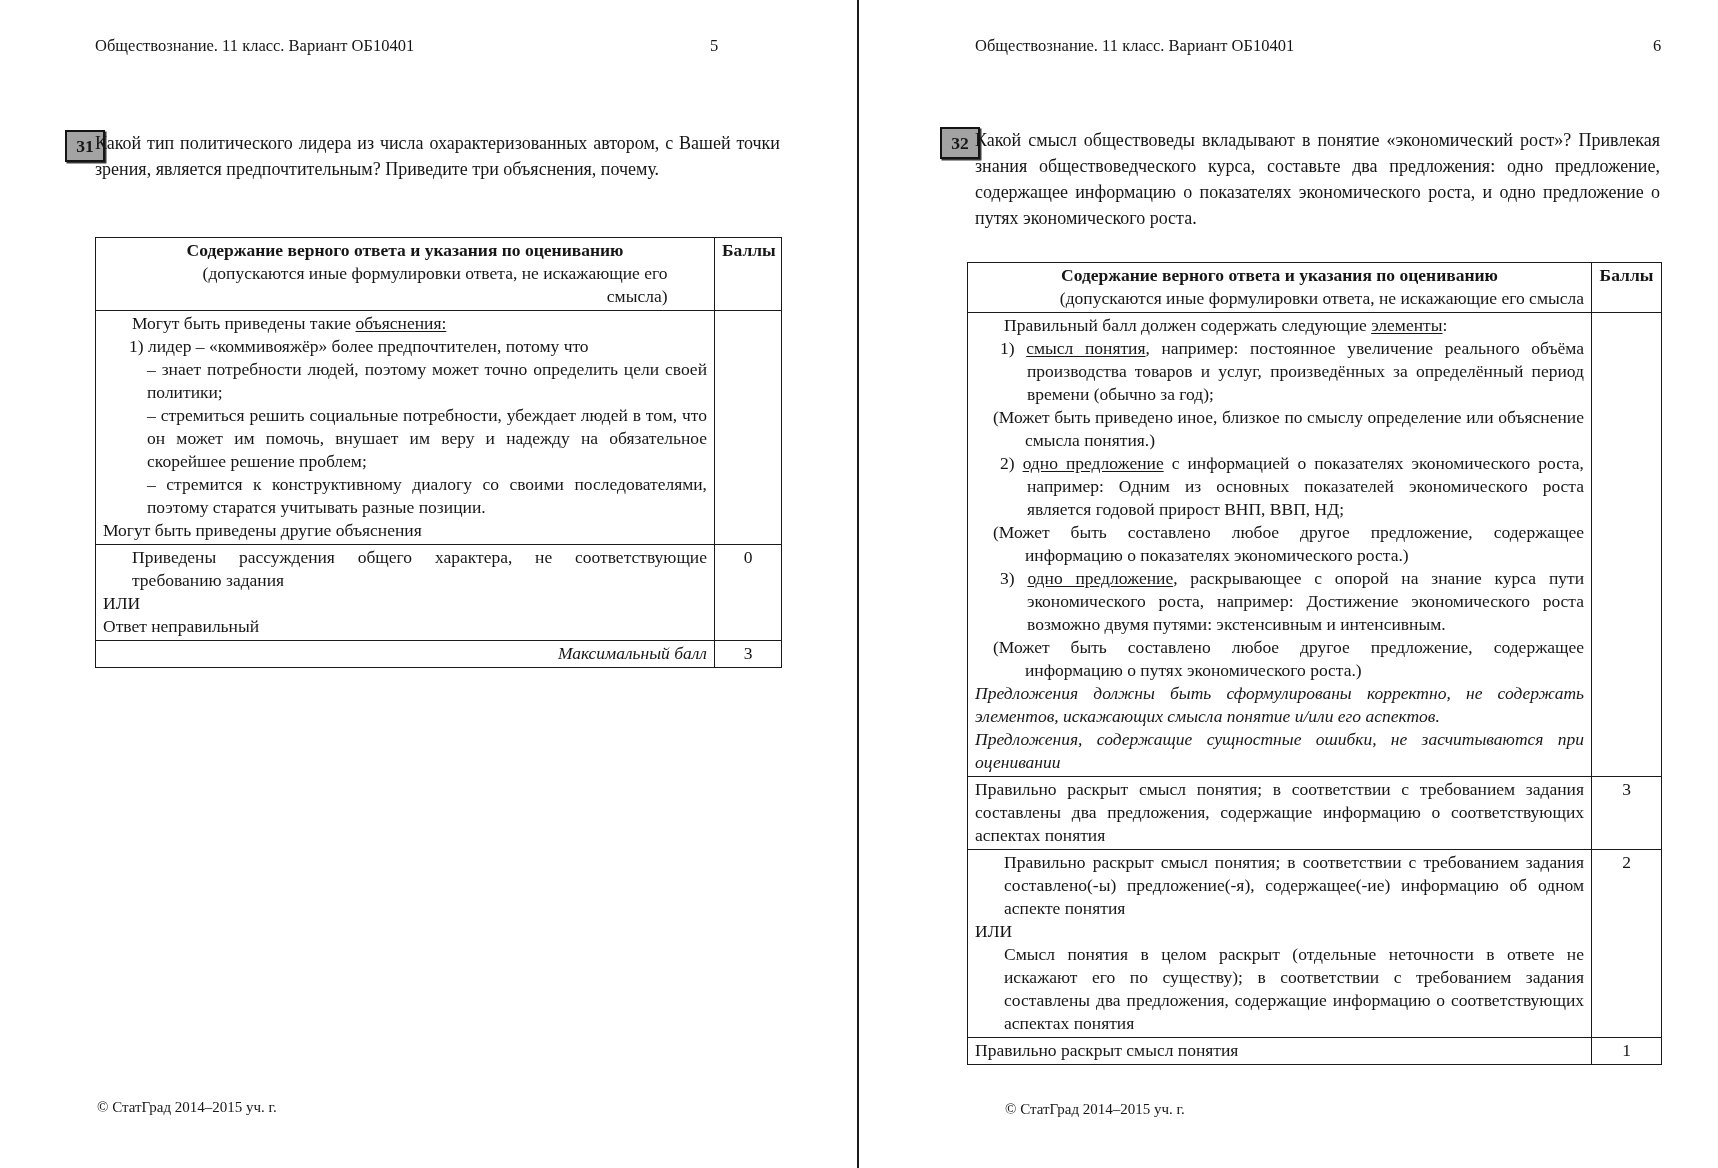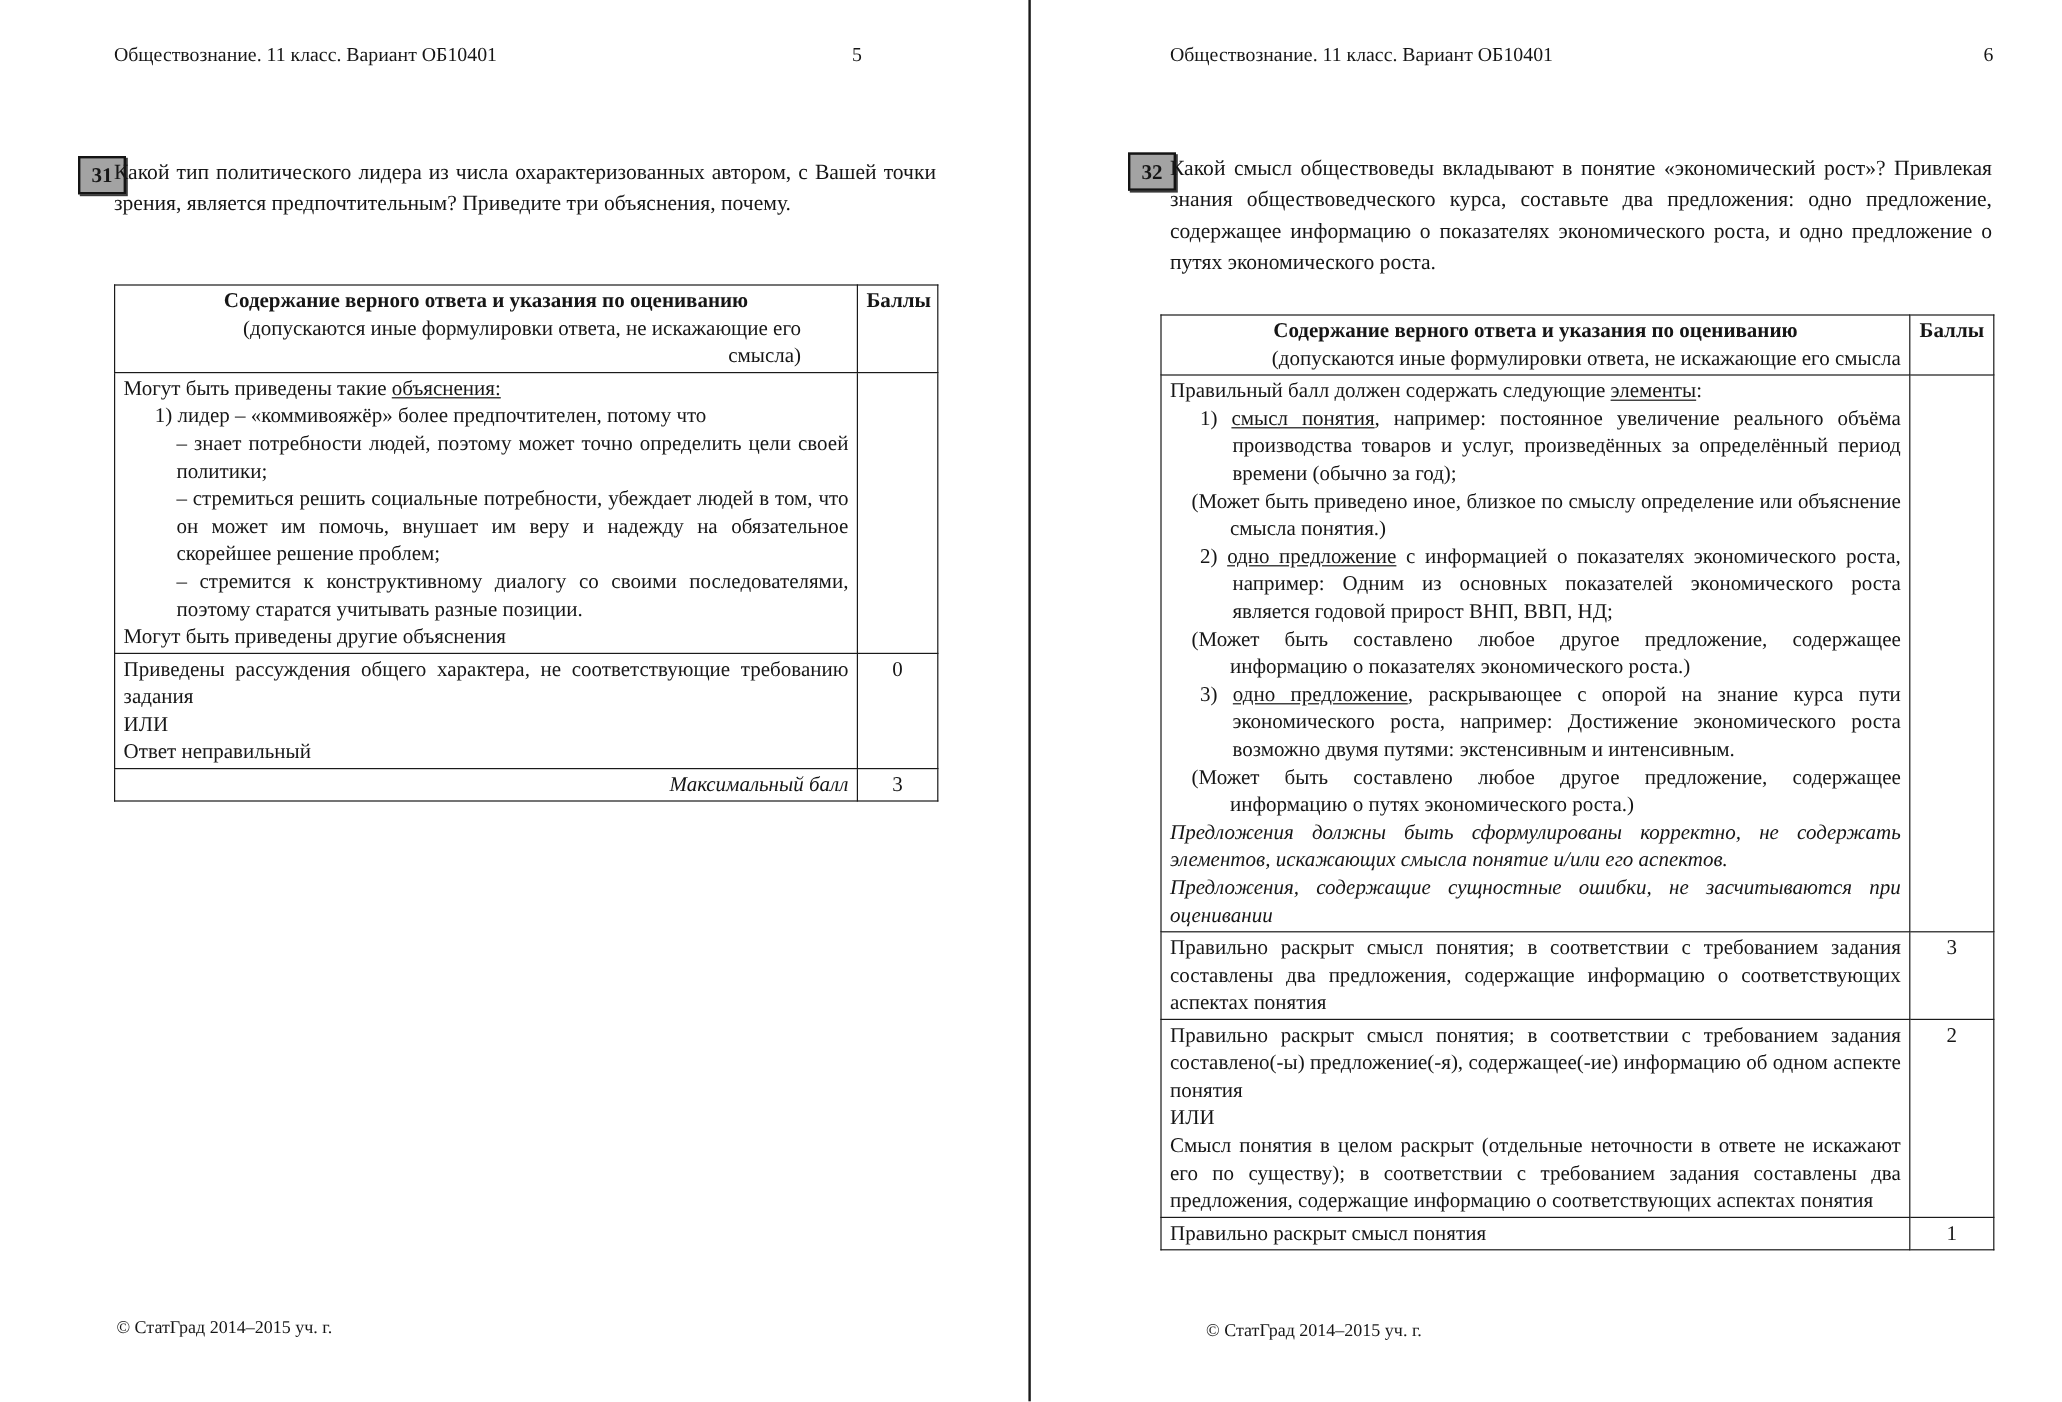--- a/index.html
+++ b/index.html
@@ -45,21 +45,21 @@
   table.grading td { border:1.6px solid #1a1a1a; padding:1px 7px 2px 7px; vertical-align:top; }
   .page-left  col.c-score { width:67px; }
   .page-right col.c-score { width:70px; }
 
   .hdr-main { font-weight:bold; text-align:center; }
   .hdr-sub  { text-align:right; }
   .page-left .hdr-sub { max-width:525px; margin:0 auto; }
   .score-hdr { font-weight:bold; text-align:center; }
   td.score-cell { text-align:center; vertical-align:top; }
 
-  .cell-justify { text-align:justify; }
+  .cell-justify { text-align:justify;margin-left:29px; }
   .l-item  { margin-left:26px; }
   .l-dash  { margin-left:44px; text-align:justify; }
   .r-item  { padding-left:52px; text-indent:-27px; text-align:justify; }
   .r-note  { padding-left:50px; text-indent:-32px; text-align:justify; }
   .r-ital  { font-style:italic; text-align:justify; }
   .u { text-decoration:underline; text-underline-offset:2px; }
   .or-word { }
   .max-label { font-style:italic; text-align:right; padding-right:8px; }
 
   .footer { position:absolute; font-size:15px; white-space:nowrap; }

